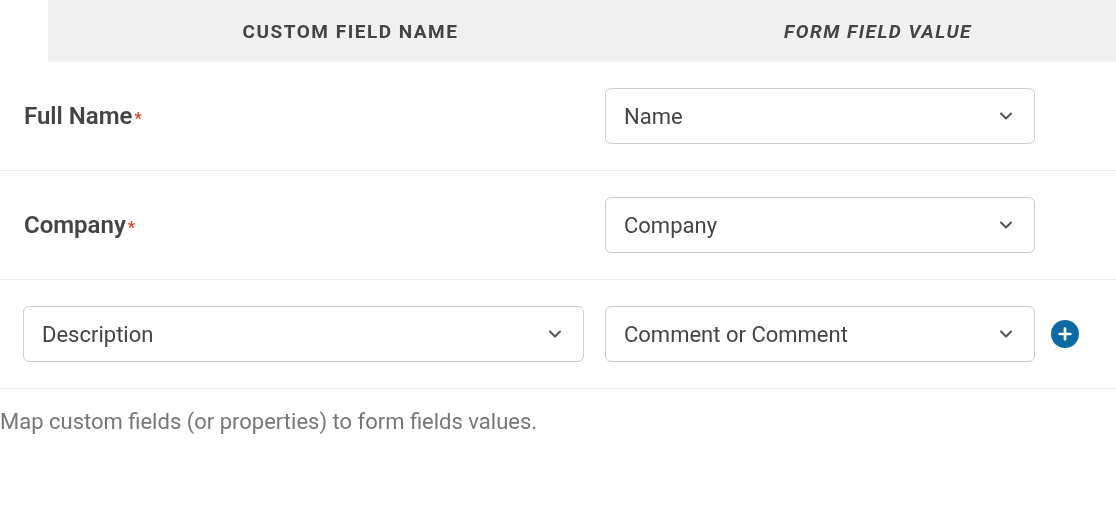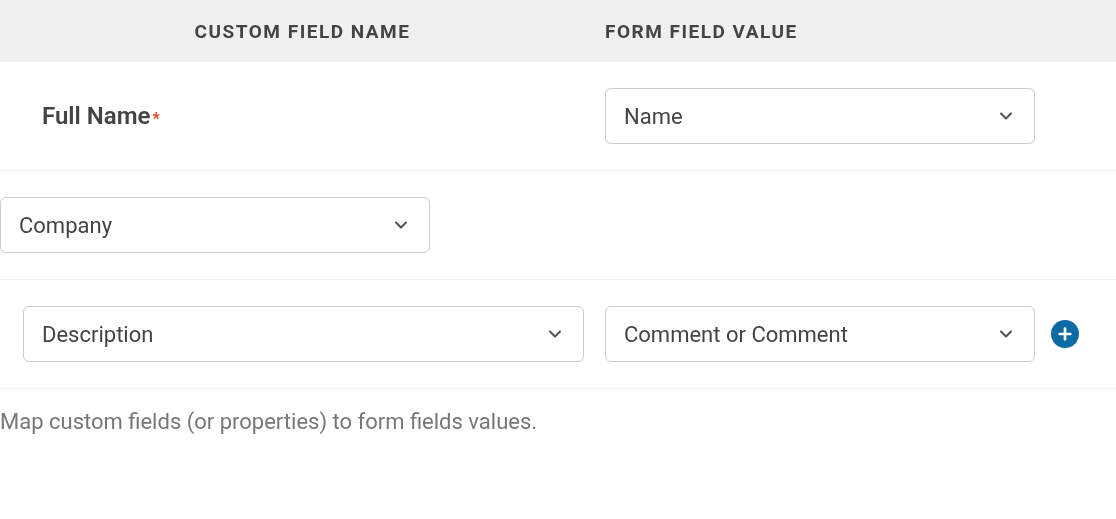--- a/index.html
+++ b/index.html
@@ -11,35 +11,38 @@
     width: 1116px;
   }
   .table {
     width: 1116px;
   }
   .header-row {
     display: flex;
     background: #f0f0f0;
     height: 62px;
     align-items: center;
+    margin-left: 48px;
   }
   .header-cell {
     font-size: 19px;
     font-weight: 700;
     letter-spacing: 1.5px;
     color: #444;
     text-transform: uppercase;
   }
   .col-left {
     width: 605px;
-    padding-left: 42px;
+    padding-left: 24px;
   }
   .col-left.header { text-align: center; padding-left:0; }
   .col-right-head {
     width: 450px;
+    text-align: center;
+    font-style: italic;
   }
   .row {
     display: flex;
     align-items: center;
     border-bottom: 1px solid #eee;
     padding: 26px 0;
   }
   .label {
     font-size: 24px;
     font-weight: 600;
@@ -112,20 +115,23 @@
       <span>Name</span>
       <span class="chevron">
         <svg width="20" height="20" viewBox="0 0 24 24" fill="none" stroke="#555" stroke-width="2.5" stroke-linecap="round" stroke-linejoin="round">
             <polyline points="6 9 12 15 18 9"></polyline>
           </svg>
       </span>
     </div>
   </div>
 
   <div class="row">
+    <div class="col-left">
+      <span class="label">Company</span><span class="req">*</span>
+    </div>
     <div class="select small">
       <span>Company</span>
       <span class="chevron">
         <svg width="20" height="20" viewBox="0 0 24 24" fill="none" stroke="#555" stroke-width="2.5" stroke-linecap="round" stroke-linejoin="round">
             <polyline points="6 9 12 15 18 9"></polyline>
           </svg>
       </span>
     </div>
   </div>
 

